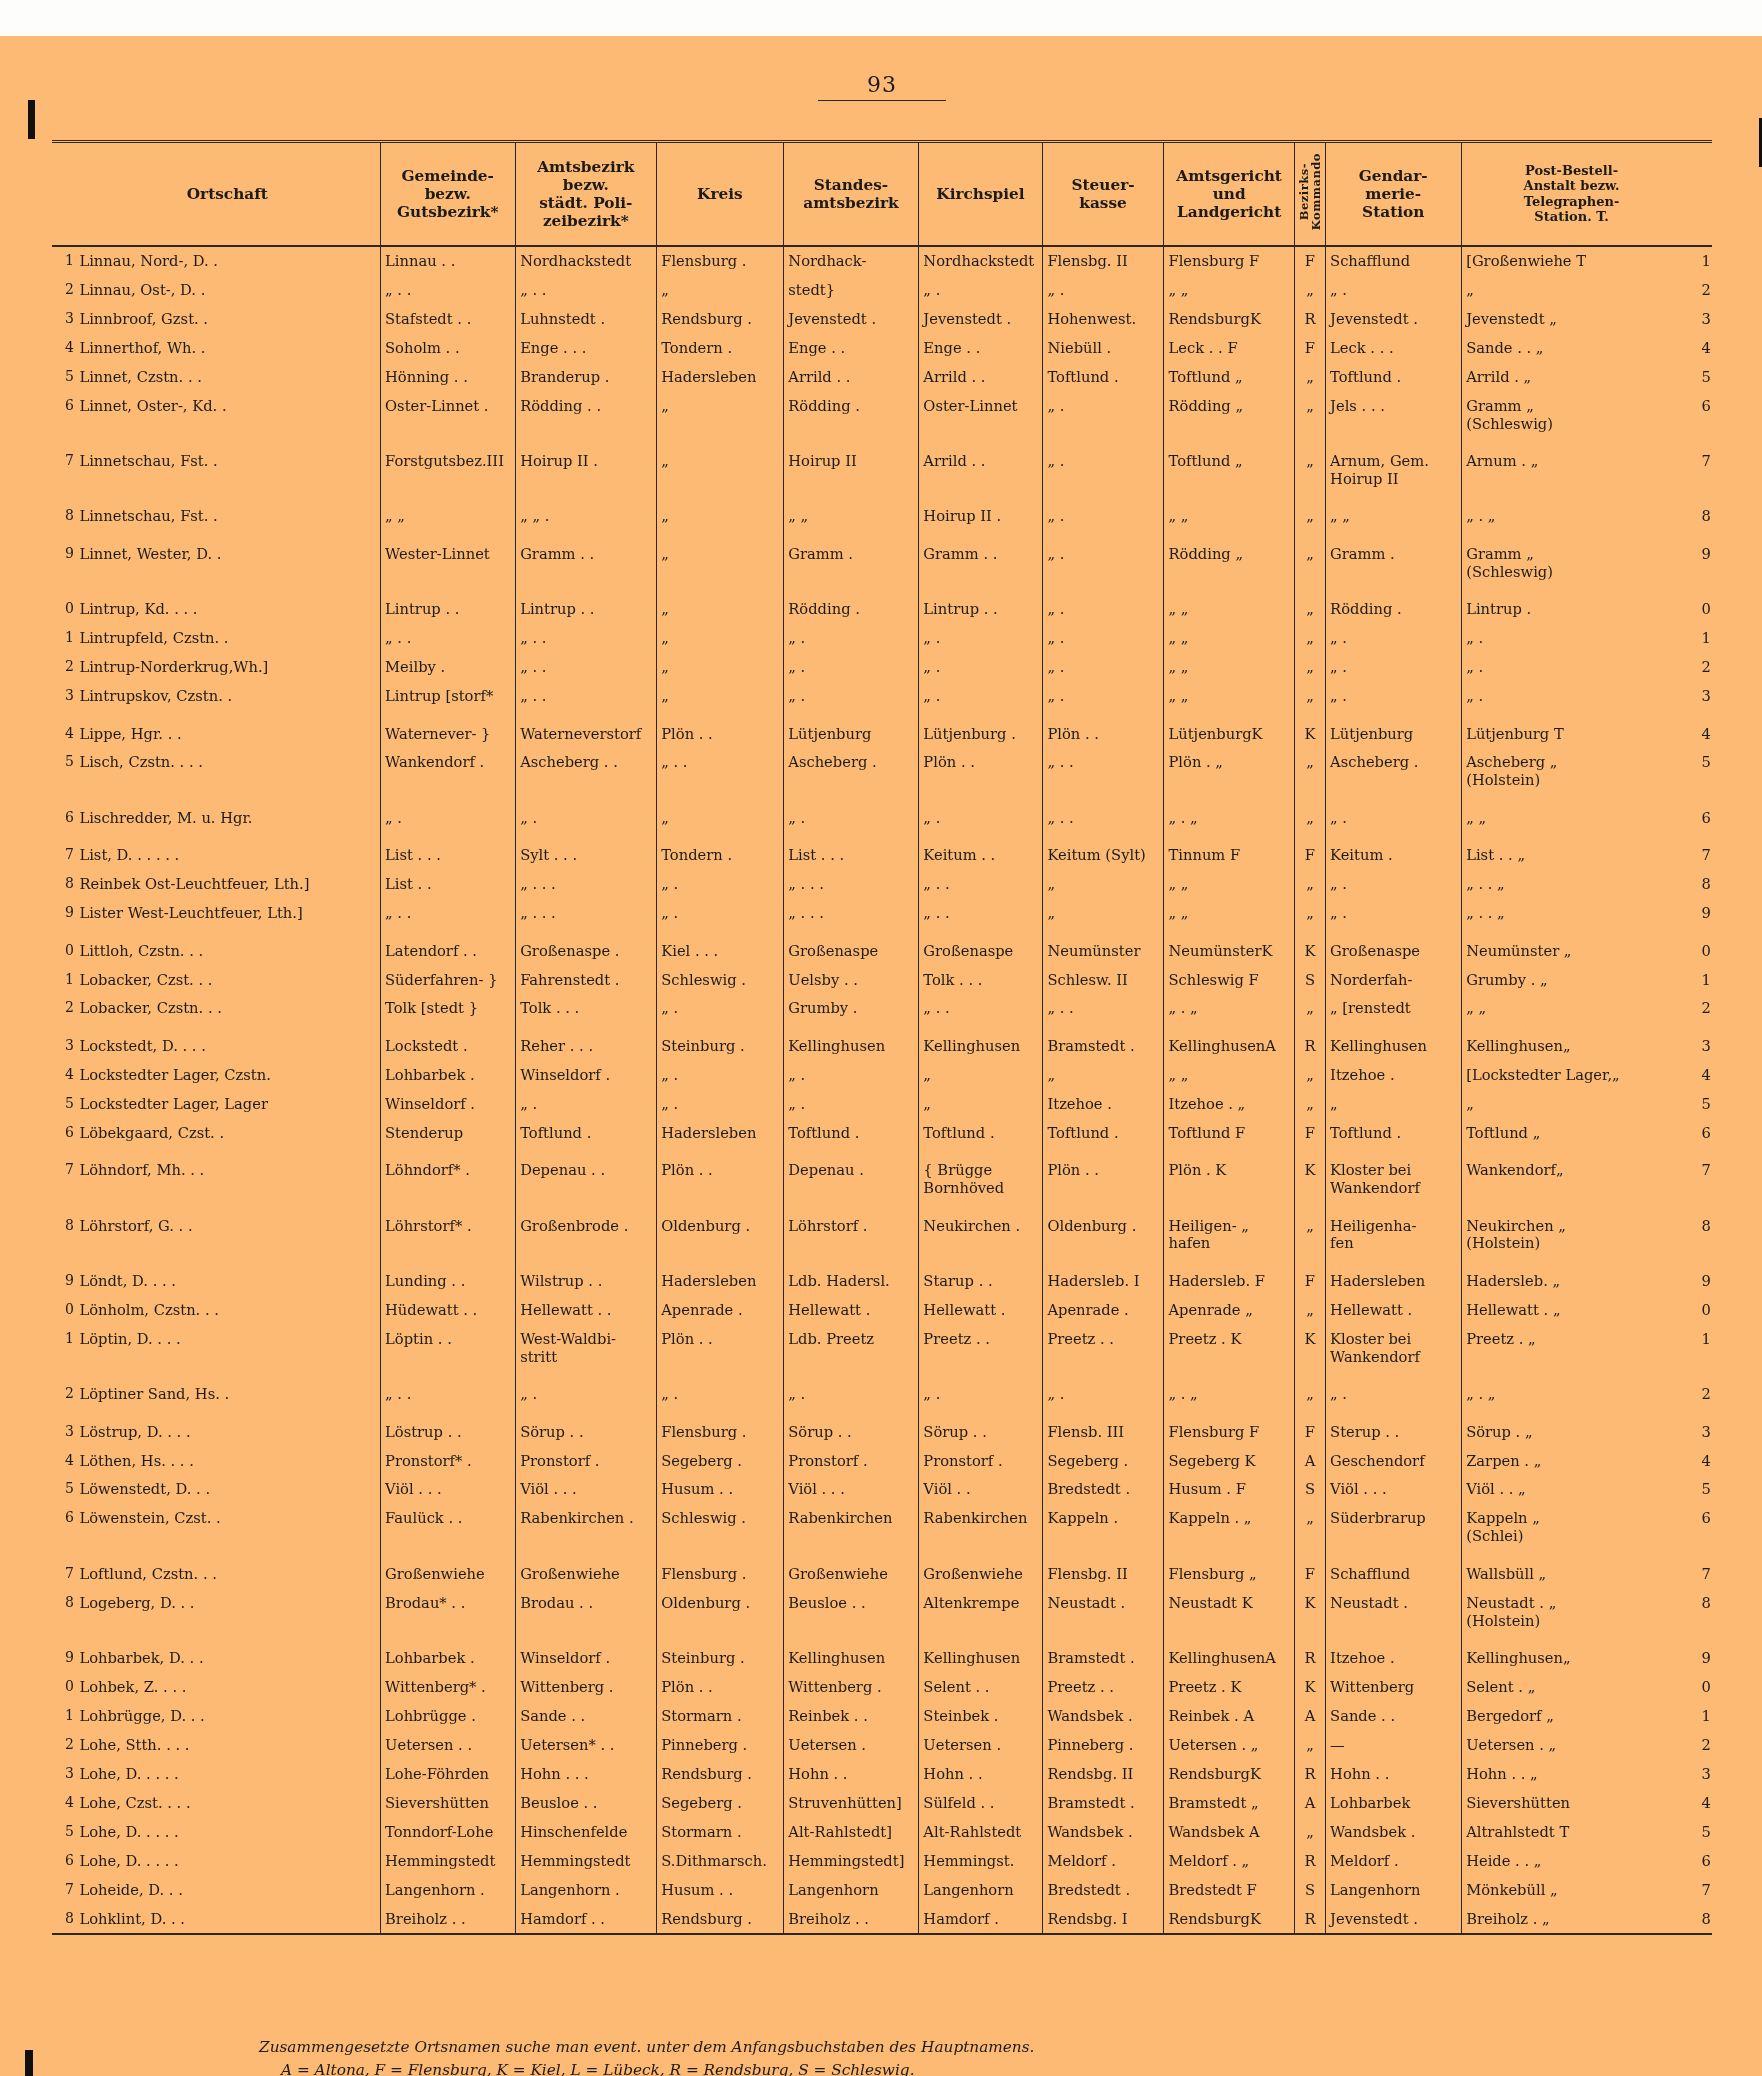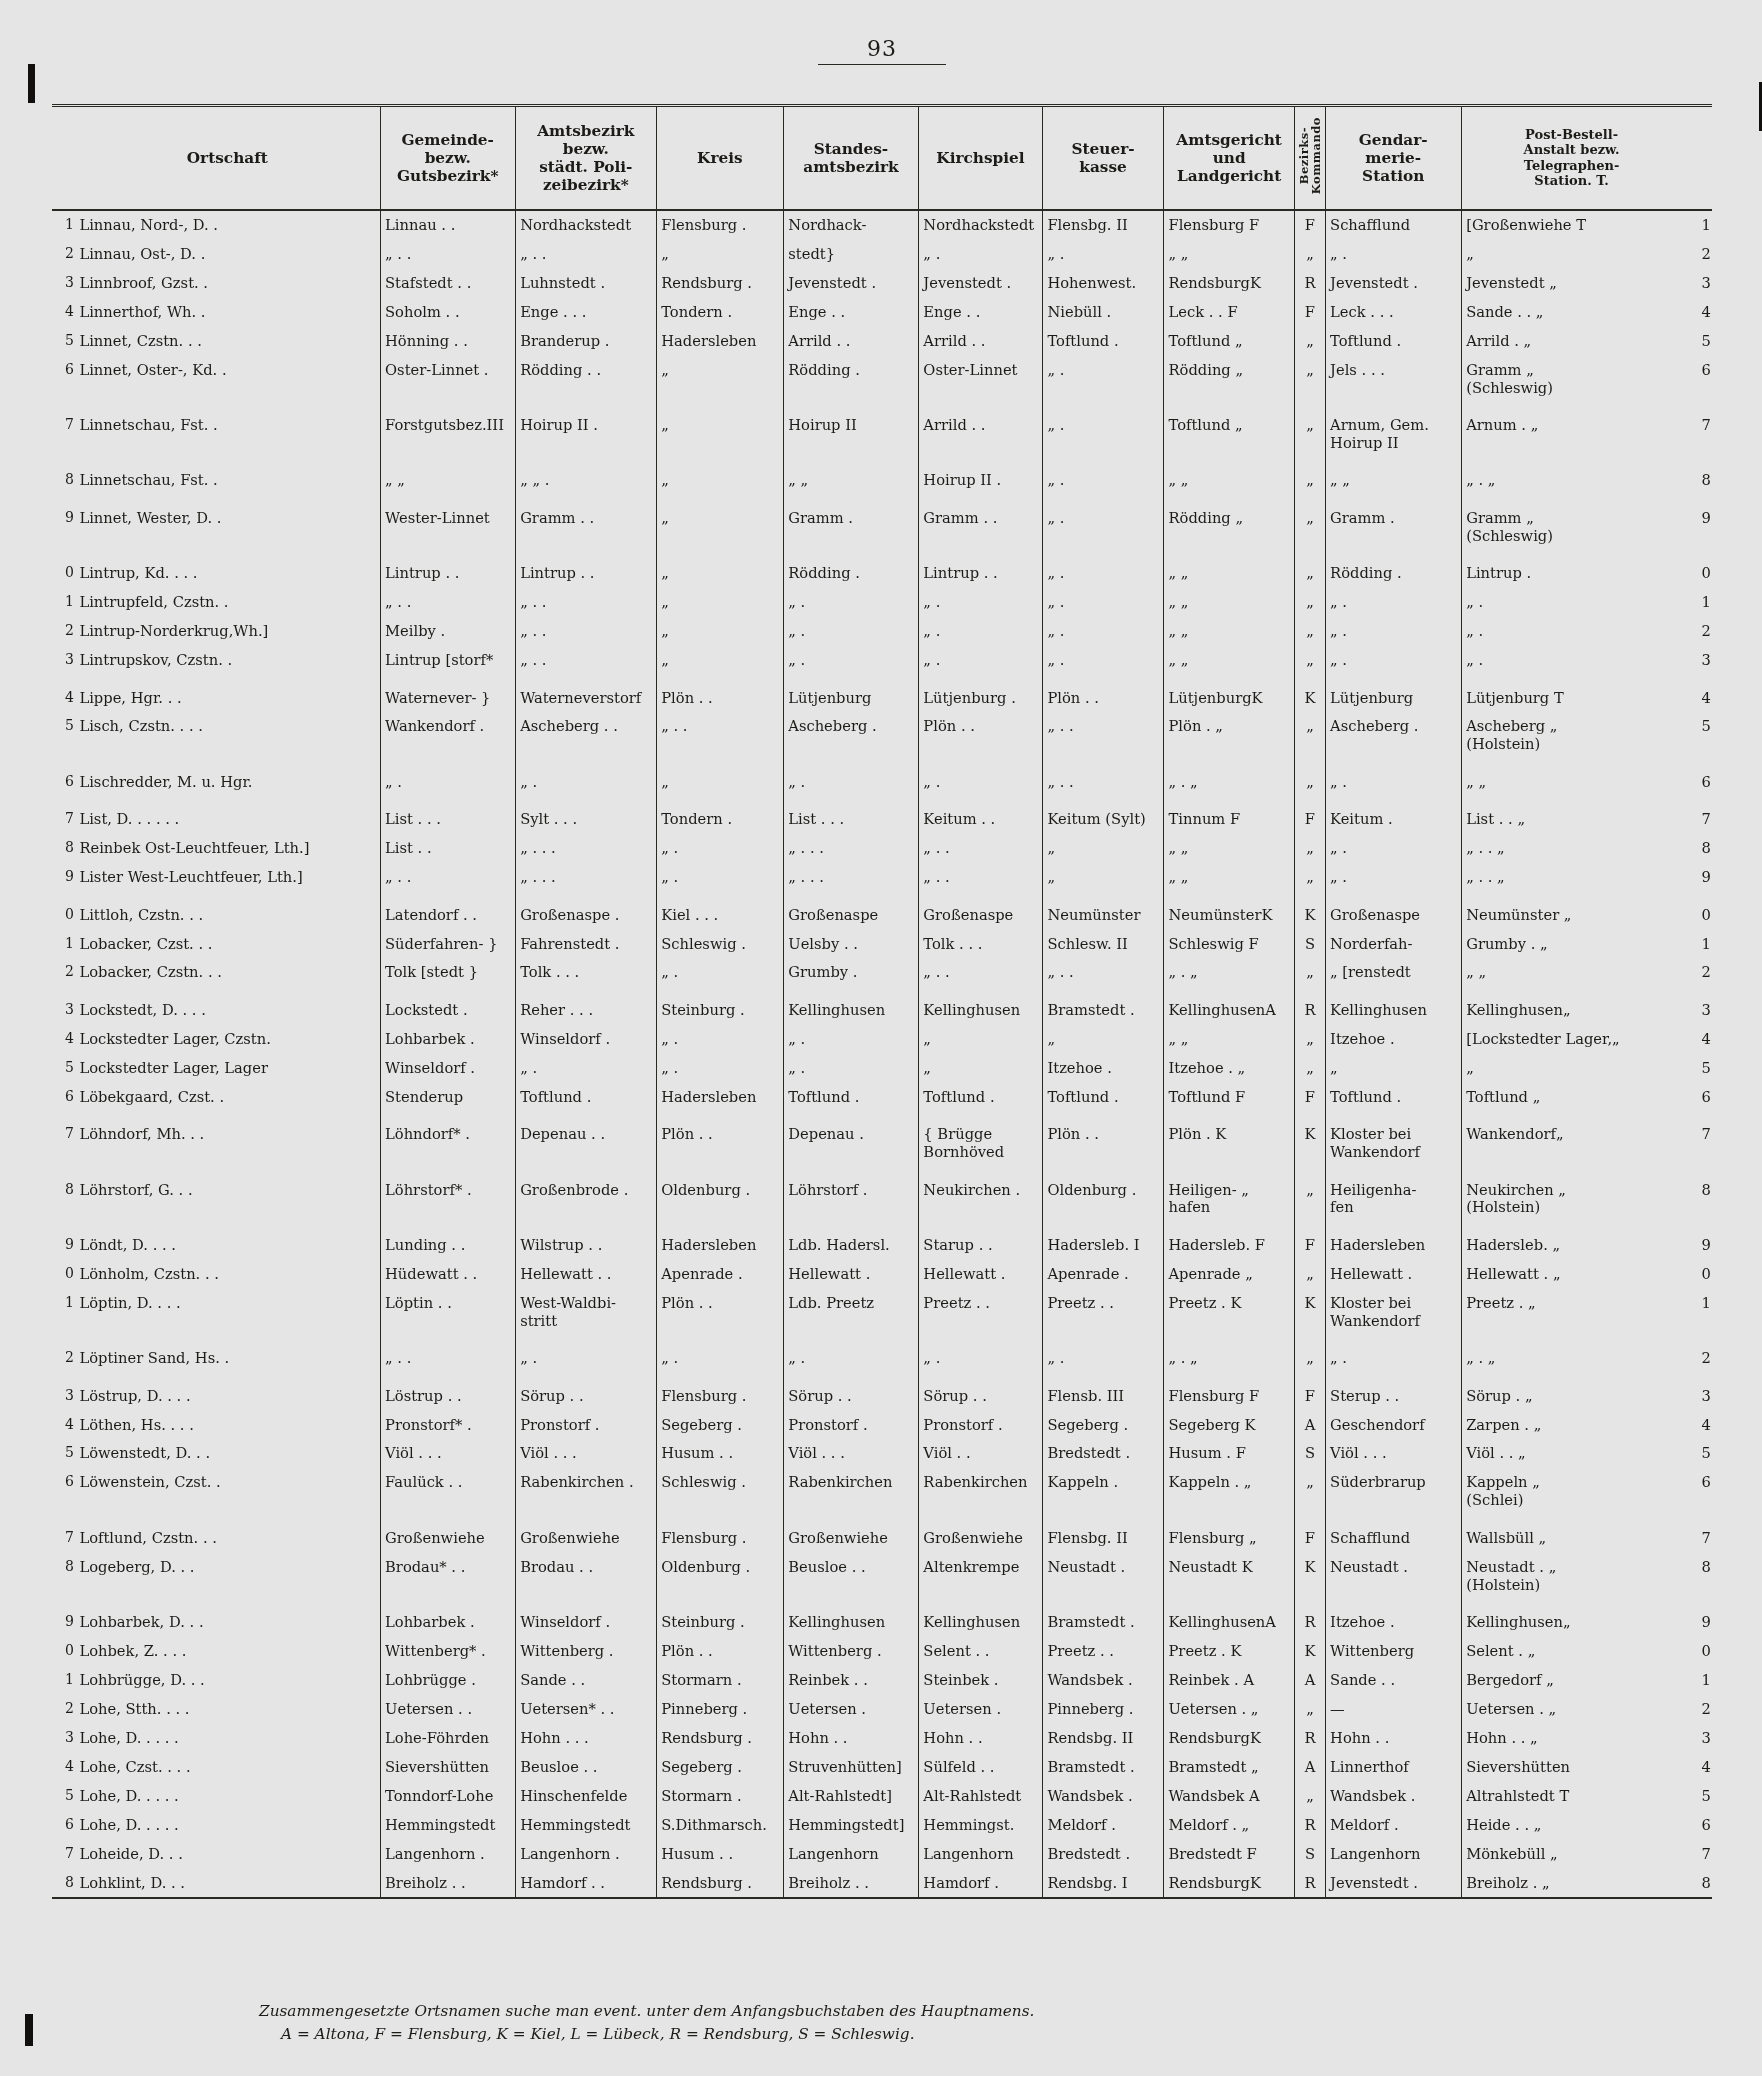--- a/index.html
+++ b/index.html
@@ -4,21 +4,21 @@
 <style>
   html,body{margin:0;padding:0;}
   body{
     width:1762px;height:2077px;
     background:#fdfdfb;
     font-family:"DejaVu Serif","Liberation Serif",serif;
     color:#1c1b18;
     position:relative;
     overflow:hidden;
   }
-  .page{position:absolute;inset:0;background:#e5e5e5;}
+  .page{position:absolute;inset:0;background:#fdba74;margin-top:36px;}
   .scan-mark{position:absolute;background:#11100e;}
   .mark-tl{left:28px;top:64px;width:7px;height:39px;}
   .mark-bl{left:25px;top:2014px;width:8.2px;height:32px;}
   .mark-tr{right:0px;top:82px;width:3.3px;height:49px;}
 
   .pagenum-wrap{
     position:absolute;top:36px;left:52px;width:1660px;
     text-align:center;
   }
   .pagenum{
@@ -803,21 +803,21 @@
           <td class="numcol">4</td>
           <td class="c">Lohe, Czst. . . .</td>
           <td class="c bl">Sievershütten</td>
           <td class="c bl">Beusloe . .</td>
           <td class="c bl">Segeberg .</td>
           <td class="c bl">Struvenhütten]</td>
           <td class="c bl">Sülfeld . .</td>
           <td class="c bl">Bramstedt .</td>
           <td class="c bl">Bramstedt „</td>
           <td class="c bl center">A</td>
-          <td class="c bl">Linnerthof</td>
+          <td class="c bl">Lohbarbek</td>
           <td class="c bl">Sievershütten</td>
           <td class="nr">4</td>
         </tr>
         <tr>
           <td class="numcol">5</td>
           <td class="c">Lohe, D. . . . .</td>
           <td class="c bl">Tonndorf-Lohe</td>
           <td class="c bl">Hinschenfelde</td>
           <td class="c bl">Stormarn .</td>
           <td class="c bl">Alt-Rahlstedt]</td>

